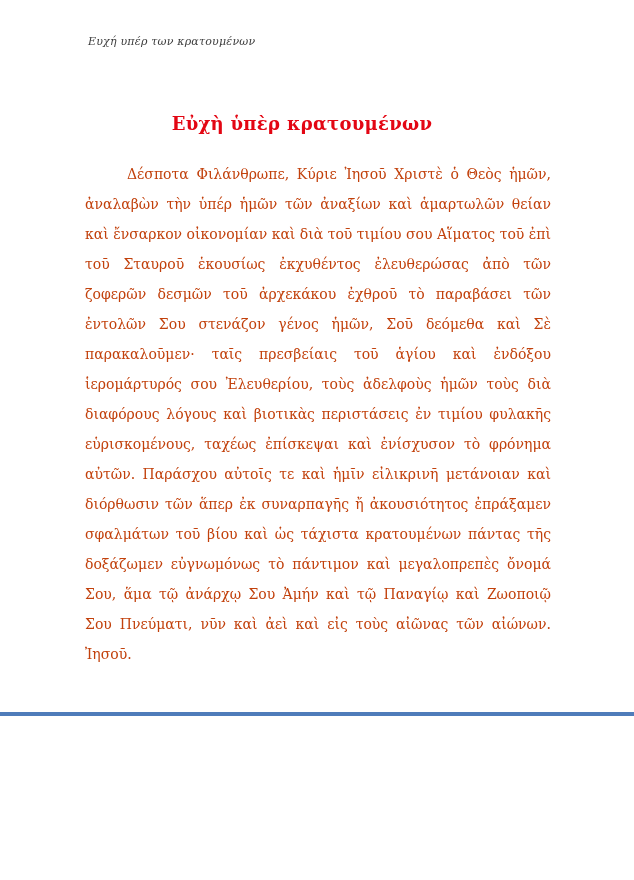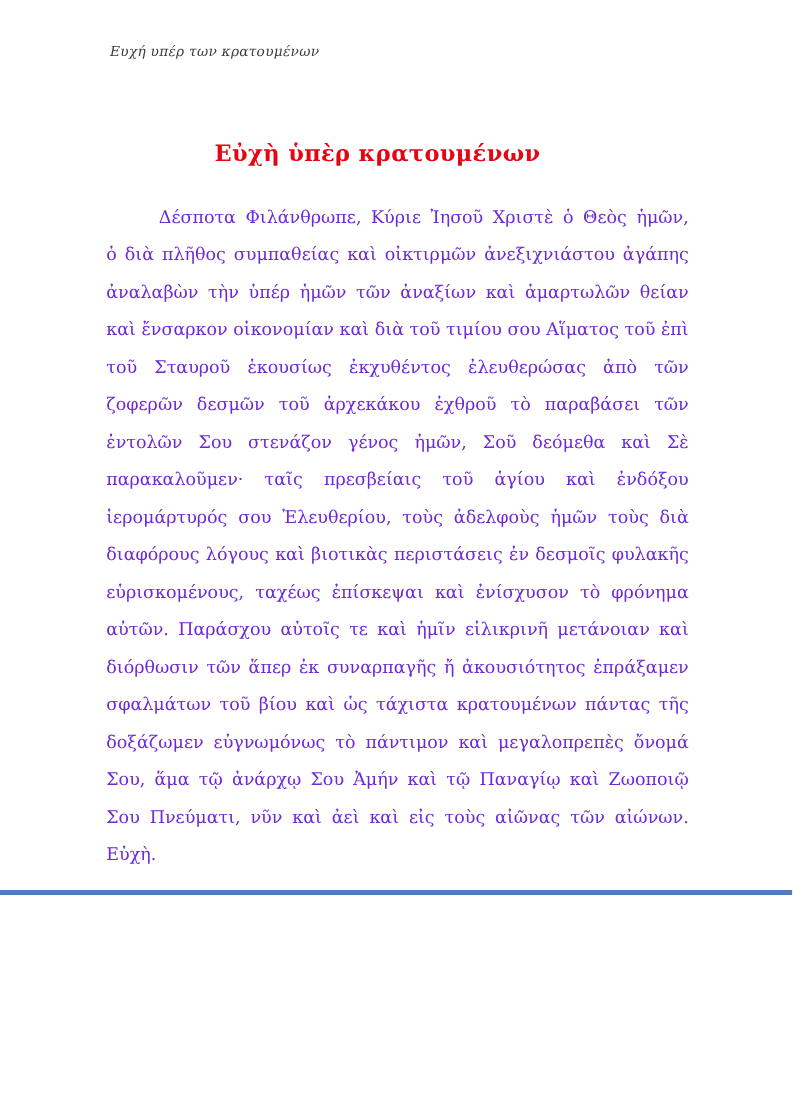--- a/index.html
+++ b/index.html
@@ -31,21 +31,21 @@
     font-size: 18px;
     color: #e30613;
     letter-spacing: 0.3px;
   }
   .prayer-body {
     position: absolute;
     left: 85px;
     top: 159px;
     width: 466px;
     font-size: 14px;
-    color: #6d28d9;
+    color: #c2410c;
   }
   .prayer-line {
     height: 30px;
     line-height: 30px;
     text-align: justify;
     text-align-last: justify;
     white-space: normal;
     overflow: hidden;
   }
   .prayer-line.first { padding-left: 42px; }
@@ -78,37 +78,36 @@
 <body>
 
 <div class="page">
 
   <div class="running-header">Ευχή υπέρ των κρατουμένων</div>
 
   <div class="doc-title" style="color: rgb(227, 6, 19);">Εὐχὴ ὑπὲρ κρατουμένων</div>
 
   <div class="prayer-body" id="prayer-body">
       <div class="prayer-line first">Δέσποτα Φιλάνθρωπε, Κύριε Ἰησοῦ Χριστὲ ὁ Θεὸς ἡμῶν,</div>
-      <div class="prayer-line">ὁ διὰ πλῆθος συμπαθείας καὶ οἰκτιρμῶν ἀνεξιχνιάστου ἀγάπης</div>
       <div class="prayer-line">ἀναλαβὼν τὴν ὑπέρ ἡμῶν τῶν ἀναξίων καὶ ἁμαρτωλῶν θείαν</div>
       <div class="prayer-line">καὶ ἔνσαρκον οἰκονομίαν καὶ διὰ τοῦ τιμίου σου Αἵματος τοῦ ἐπὶ</div>
       <div class="prayer-line">τοῦ Σταυροῦ ἑκουσίως ἐκχυθέντος ἐλευθερώσας ἀπὸ τῶν</div>
       <div class="prayer-line">ζοφερῶν δεσμῶν τοῦ ἀρχεκάκου ἐχθροῦ τὸ παραβάσει τῶν</div>
       <div class="prayer-line">ἐντολῶν Σου στενάζον γένος ἡμῶν, Σοῦ δεόμεθα καὶ Σὲ</div>
       <div class="prayer-line">παρακαλοῦμεν· ταῖς πρεσβείαις τοῦ ἁγίου καὶ ἐνδόξου</div>
       <div class="prayer-line">ἱερομάρτυρός σου Ἐλευθερίου, τοὺς ἀδελφοὺς ἡμῶν τοὺς διὰ</div>
-      <div class="prayer-line">διαφόρους λόγους καὶ βιοτικὰς περιστάσεις ἐν δεσμοῖς φυλακῆς</div>
+      <div class="prayer-line">διαφόρους λόγους καὶ βιοτικὰς περιστάσεις ἐν τιμίου φυλακῆς</div>
       <div class="prayer-line">εὑρισκομένους, ταχέως ἐπίσκεψαι καὶ ἐνίσχυσον τὸ φρόνημα</div>
       <div class="prayer-line">αὐτῶν. Παράσχου αὐτοῖς τε καὶ ἡμῖν εἰλικρινῆ μετάνοιαν καὶ</div>
       <div class="prayer-line">διόρθωσιν τῶν ἅπερ ἐκ συναρπαγῆς ἤ ἀκουσιότητος ἐπράξαμεν</div>
       <div class="prayer-line">σφαλμάτων τοῦ βίου καὶ ὡς τάχιστα κρατουμένων πάντας τῆς</div>
       <div class="prayer-line">δοξάζωμεν εὐγνωμόνως τὸ πάντιμον καὶ μεγαλοπρεπὲς ὄνομά</div>
       <div class="prayer-line">Σου, ἅμα τῷ ἀνάρχῳ Σου Ἀμήν καὶ τῷ Παναγίῳ καὶ Ζωοποιῷ</div>
       <div class="prayer-line">Σου Πνεύματι, νῦν καὶ ἀεὶ καὶ εἰς τοὺς αἰῶνας τῶν αἰώνων.</div>
-      <div class="prayer-line last">Εὐχὴ.</div>
+      <div class="prayer-line last">Ἰησοῦ.</div>
     </div>
 
   <div class="org-logo">
     <span>
       <svg width="50" height="46" viewBox="0 0 60 56" xmlns="http://www.w3.org/2000/svg">
 
         <g stroke="#8294c2" stroke-width="1.6" fill="#ffffff">
           <circle cx="30" cy="10" r="8"></circle>
           <circle cx="43" cy="14" r="8"></circle>
           <circle cx="50" cy="26" r="8"></circle>

